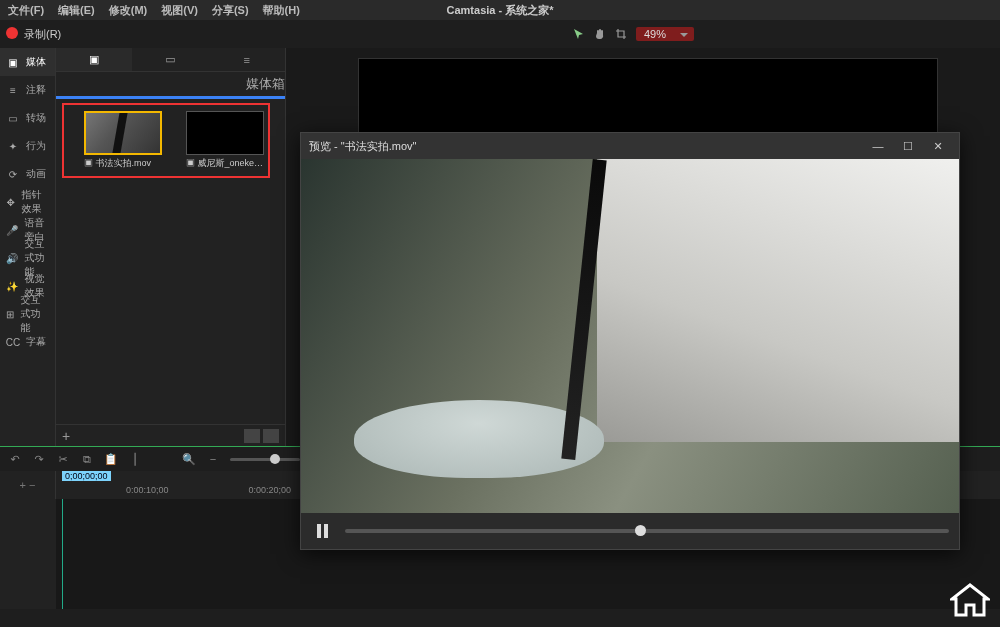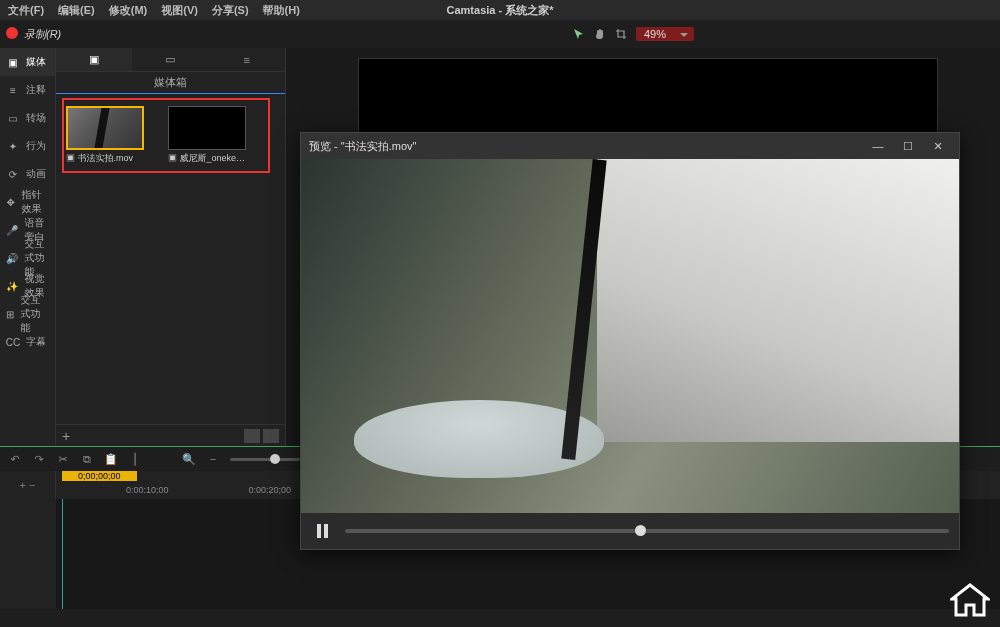--- a/index.html
+++ b/index.html
@@ -1,56 +1,56 @@
 <!DOCTYPE html>
 <html><head>
 <meta charset="utf-8">
 <style>
 * { margin: 0; padding: 0; box-sizing: border-box; font-family: "Microsoft YaHei", sans-serif; }
 body { background: #1a1a1a; width: 1000px; height: 627px; overflow: hidden; color: #ccc; font-size: 11px; position: relative; }
 .menubar { height: 20px; background: #2a2a2a; display: flex; align-items: center; padding: 0 8px; gap: 14px; font-size: 11px; color: #bbb; }
 .menubar span { cursor: pointer; font-weight: bold; }
 .title-center { position: absolute; left: 50%; transform: translateX(-50%); color: #ccc; }
 .record-row { height: 28px; background: #1e1e1e; display: flex; align-items: center; padding: 0 6px; justify-content: space-between; }
-.record-left { display: flex; gap: 6px; font-style: italic; }
+.record-left { display: flex; gap: 6px; }
 .rec-dot { width: 12px; height: 12px; border-radius: 50%; background: #e33; }
 .tbar-right { display: flex; align-items: center; gap: 8px; padding-right: 300px;}
 .tbar-right .ticon { width: 13px; height: 13px; display: flex; align-items: center; justify-content: center; color: #8d8;}
 .zoom-pill { background: #7f1d1d; padding: 1px 28px 1px 8px; border-radius: 2px; color: #ddd; font-size: 11px; position: relative; }
 .zoom-pill:after { content: ''; position: absolute; right: 6px; top: 6px; border: 4px solid transparent; border-top-color: #999; }
 .main-area { display: flex; height: 398px; }
 .left-sidebar { width: 56px; background: #232323; border-right: 1px solid #333; display: flex; flex-direction: column; }
 .side-item { height: 28px; display: flex; align-items: center; gap: 6px; padding: 0 6px; cursor: pointer; font-size: 10px; color: #aaa; }
 .side-item.active { background: #2f2f2f; color: #fff; }
 .side-icon { width: 14px; height: 14px; display: inline-flex; align-items: center; justify-content: center; }
 .media-panel { width: 230px; background: #222; display: flex; flex-direction: column; border-right: 1px solid #333;}
 .panel-tabs { height: 24px; display: flex; border-bottom: 1px solid #333;}
 .panel-tab { flex: 1; display: flex; align-items: center; justify-content: center; color: #999; cursor: pointer;}
 .panel-tab.active { background: #2a2a2a; color: #fff;}
-.bin-header { text-align: center; color: #aaa; padding: 3px 0; font-size: 11px; border-bottom: 1px solid #3b82f6;}
+.bin-header { text-align: right; color: #aaa; padding: 3px 0; font-size: 13px; border-bottom: 3px solid #3b82f6;}
 .highlight-box { border: 2px solid #e33; margin: 4px 6px; padding: 6px 2px; display: flex; gap: 6px; width: 208px;}
-.thumb { width: 96px; display: flex; flex-direction: column; align-items: flex-start; }
+.thumb { width: 96px; display: flex; flex-direction: column; align-items: flex-end; }
 .thumb-img { width: 78px; height: 44px; background: #000; border: 1px solid #555; display: flex; align-items: center; justify-content: center; overflow: hidden;}
 .thumb.selected .thumb-img { border: 2px solid #f4b800; }
 .thumb-label { font-size: 9px; color: #ccc; margin-top: 2px; white-space: nowrap; overflow: hidden; text-overflow: ellipsis; width: 78px;}
 .panel-bottom { margin-top: auto; height: 22px; display: flex; align-items: center; justify-content: space-between; padding: 0 6px; border-top: 1px solid #333;}
 .plus-btn { color: #999; font-size: 14px; cursor: pointer;}
 .viewtoggle { display: flex; gap: 3px;}
 .viewtoggle span { width: 16px; height: 14px; background: #444; display: inline-block;}
 .canvas-area { flex: 1; background: #1a1a1a; display: flex; align-items: flex-start; justify-content: center; padding: 10px 0; }
 .canvas-black { width: 580px; height: 330px; background: #000; border: 1px solid #333; margin-left: 10px;}
 .timeline-area { height: 181px; background: #1e1e1e; border-top: 1px solid #3a5; }
 .timeline-tools { height: 24px; display: flex; align-items: center; gap: 10px; padding: 0 8px; color: #888;}
 .tl-icon { width: 14px; height: 14px; display: flex; align-items: center; justify-content: center; cursor: pointer;}
 .slider-track { position: relative; width: 70px; height: 3px; background: #555; border-radius: 2px;}
 .slider-thumb { position: absolute; left: 40px; top: -4px; width: 10px; height: 10px; border-radius: 50%; background: #ccc;}
 .ruler-row { height: 28px; display: flex; }
 .ruler-left { width: 56px; background: #222; border-right: 1px solid #333; display: flex; align-items: center; justify-content: center; color: #777;}
 .ruler { flex: 1; position: relative; background: #222;}
-.playhead-time { position: absolute; left: 6px; top: 0; background: #eab308; color: #001; font-size: 9px; padding: 0 16px;}
+.playhead-time { position: absolute; left: 6px; top: 0; background: #7dd3fc; color: #001; font-size: 9px; padding: 0 3px;}
 .ruler-ticks { position: absolute; bottom: 4px; left: 0; right: 0; display: flex; gap: 80px; padding-left: 70px; font-size: 9px; color: #888;}
 .tracks { flex: 1; display: flex;}
 .track-labels { width: 56px; background: #222;}
 .track-body { flex: 1; background: #181818; position: relative;}
 .playhead-line { position: absolute; left: 6px; top: 0; bottom: 0; width: 1px; background: #2a8;}
 .preview-window { position: absolute; left: 300px; top: 132px; width: 660px; height: 418px; background: #2b2b2b; border: 1px solid #444; box-shadow: 0 4px 20px rgba(0,0,0,0.7); display: flex; flex-direction: column;}
 .pw-title { height: 26px; background: #333; display: flex; align-items: center; padding: 0 8px; color: #ddd; font-size: 11px;}
 .pw-ctrls { margin-left: auto; display: flex; gap: 4px;}
 .pw-ctrls span { width: 26px; height: 20px; display: flex; align-items: center; justify-content: center; color: #ccc; cursor: pointer;}
 .pw-body { flex: 1; background: linear-gradient(120deg,#2a3530 0%,#6a7060 40%,#8a9080 60%,#556050 100%); position: relative; overflow: hidden;}

